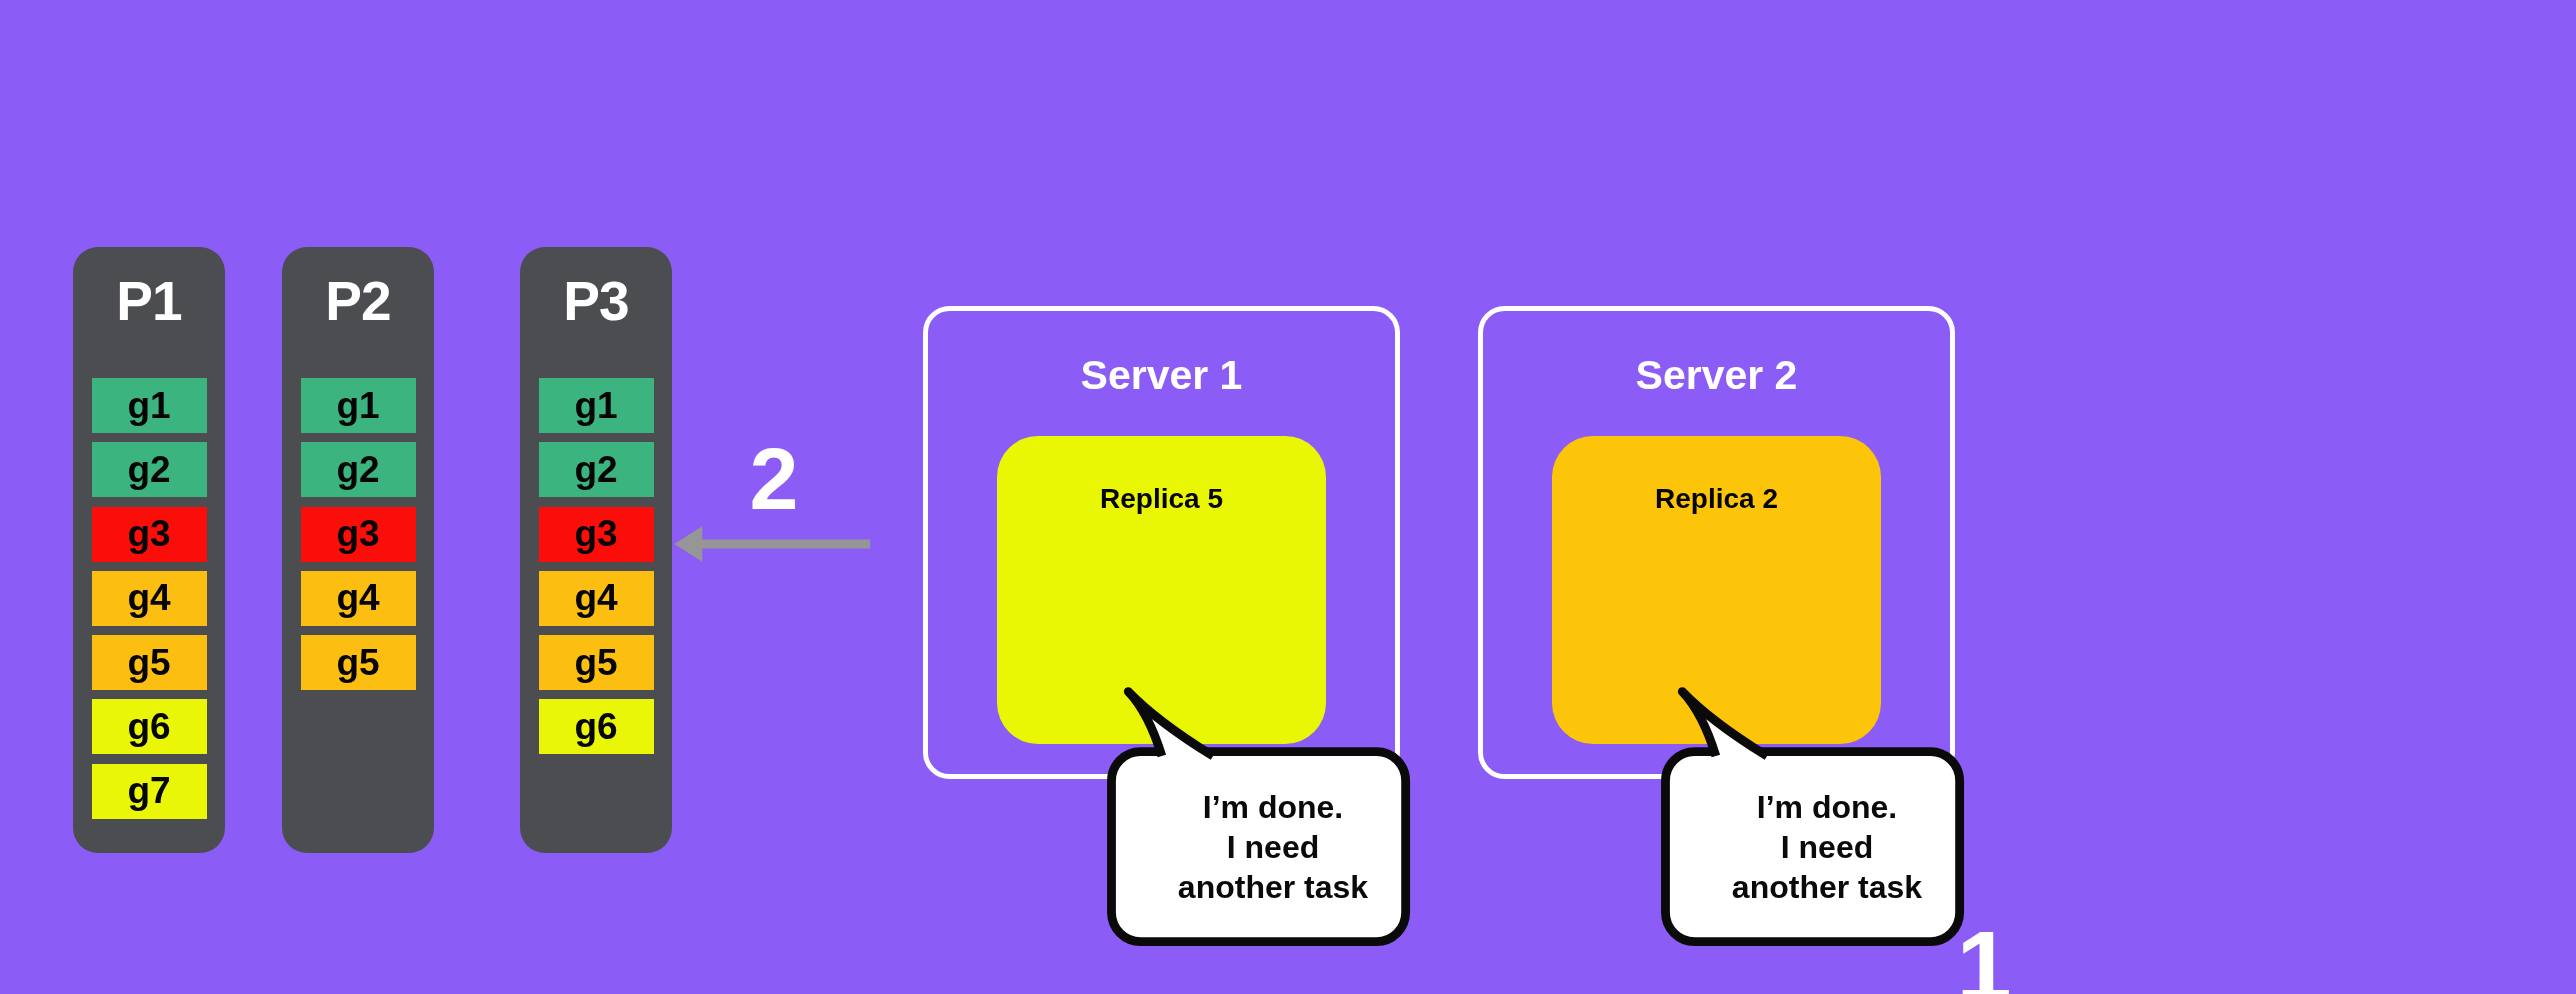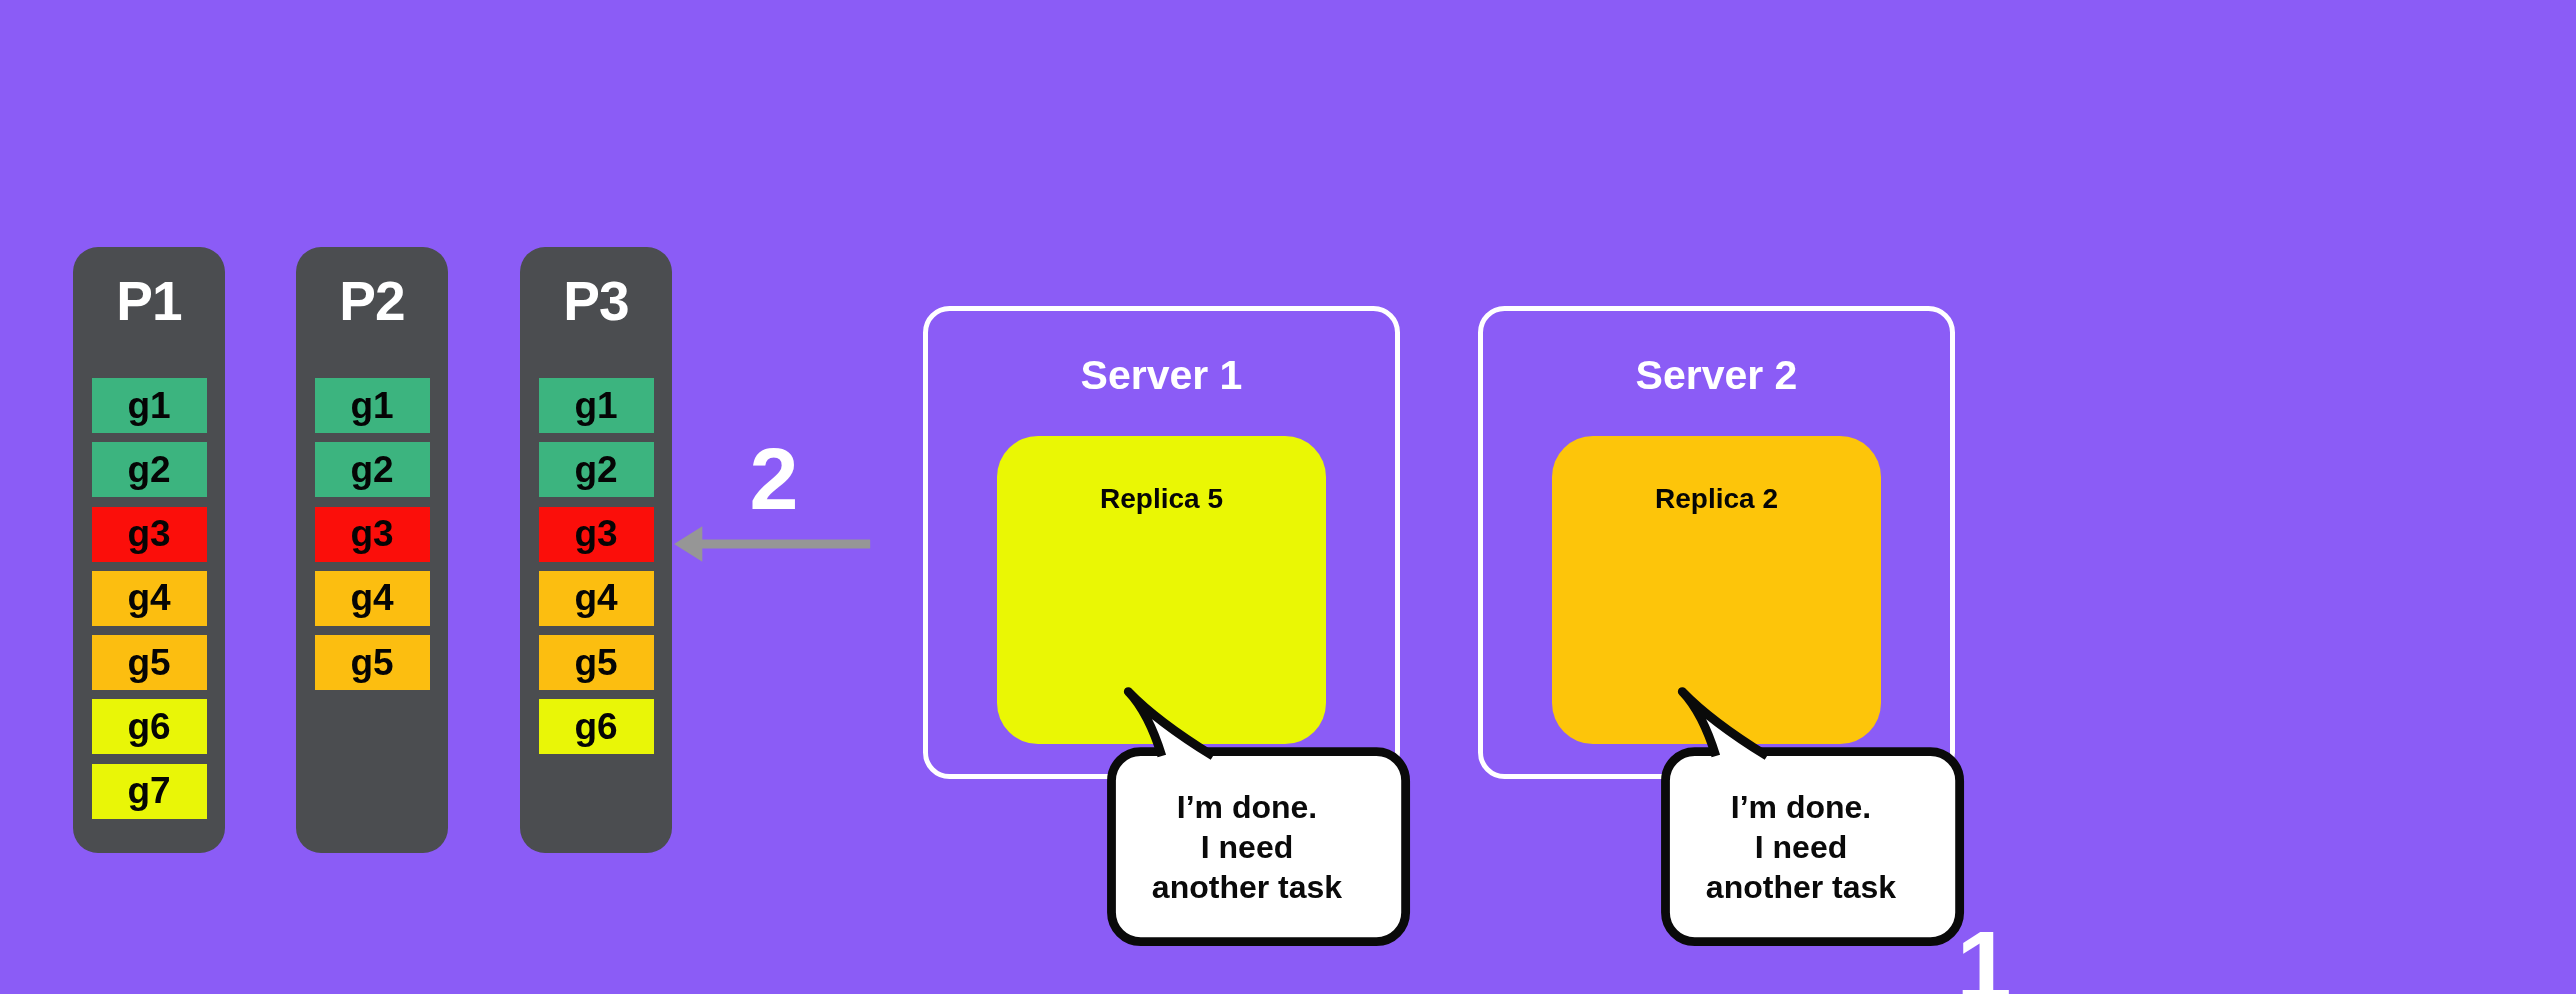--- a/index.html
+++ b/index.html
@@ -39,21 +39,21 @@
   .replica[data-color="yellow"]{background:#eaf704;}
   .replica[data-color="orange"]{background:#fdc50a;}
   .replica[data-color="red"]{background:#fb1006;}
   .replica-label{margin-top:49px;text-align:center;font-size:28px;font-weight:bold;
     color:#060606;line-height:1;}
   
   .bubble{position:absolute;top:680px;width:318px;height:274px;}
   .bubble-1{left:1100px;} .bubble-2{left:1654px;}
   .bubble svg{position:absolute;left:0;top:0;}
   .bubble-shape{fill:#ffffff;stroke:#0a0a0a;stroke-width:10;}
-  .bubble-text{position:absolute;left:0;top:72px;width:294px;height:190px;
+  .bubble-text{position:absolute;left:26px;top:72px;width:294px;height:190px;
     display:flex;flex-direction:column;align-items:center;justify-content:center;
     font-size:32px;font-weight:bold;color:#0a0a0a;line-height:40px;text-align:right;}
 </style>
 </head>
 <body>
 
 <div class="canvas">
 
   <section class="partition" style="left:73px">
     <div class="partition-title">P1</div>
@@ -61,21 +61,21 @@
       <div class="task" data-color="green">g1</div>
       <div class="task" data-color="green">g2</div>
       <div class="task" data-color="red">g3</div>
       <div class="task" data-color="orange">g4</div>
       <div class="task" data-color="orange">g5</div>
       <div class="task" data-color="yellow">g6</div>
       <div class="task" data-color="yellow">g7</div>
     </div>
   </section>
 
-  <section class="partition" style="left:296px">
+  <section class="partition" style="left:282px">
     <div class="partition-title">P2</div>
     <div class="tasks">
       <div class="task" data-color="green">g1</div>
       <div class="task" data-color="green">g2</div>
       <div class="task" data-color="red">g3</div>
       <div class="task" data-color="orange">g4</div>
       <div class="task" data-color="orange">g5</div>
     </div>
   </section>
 

